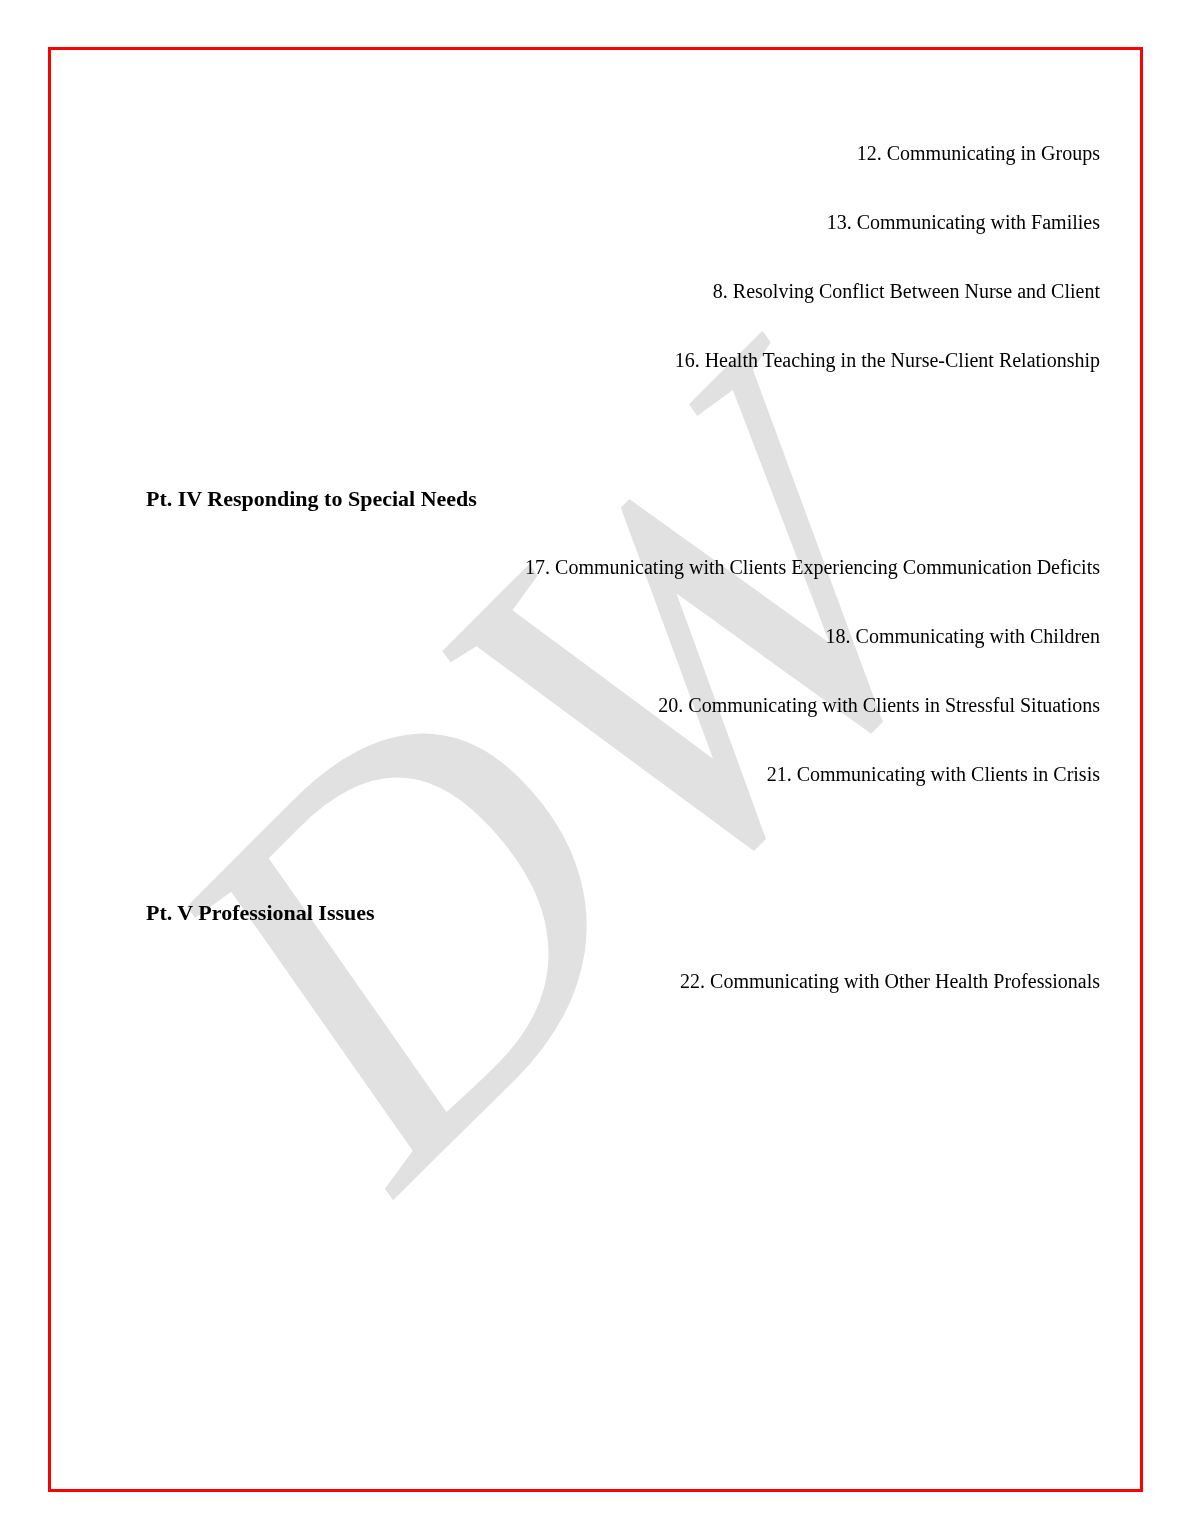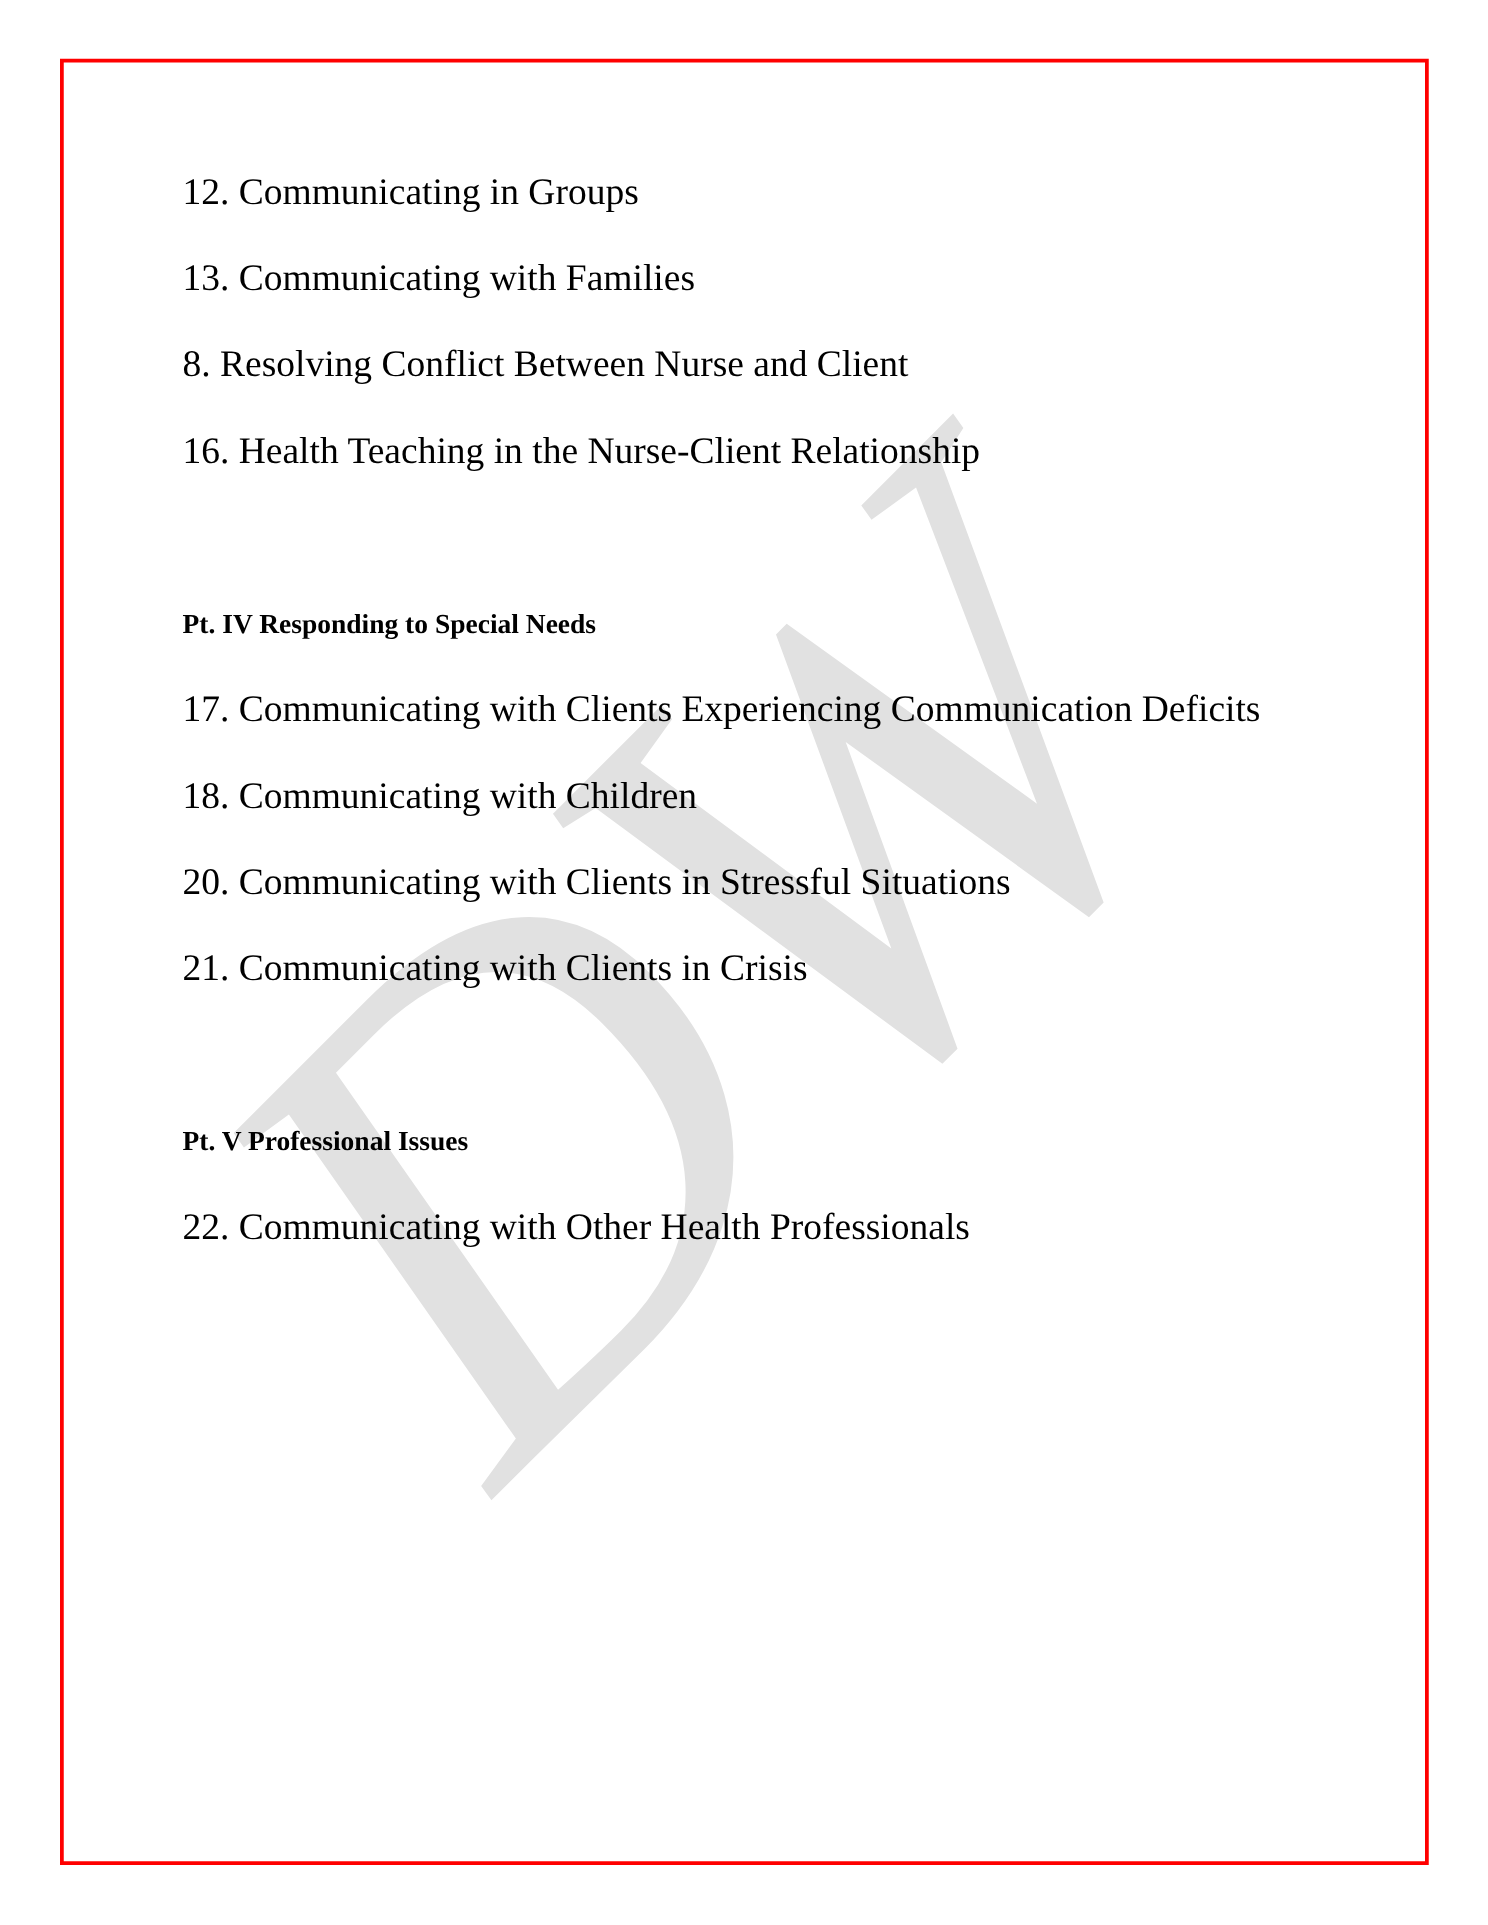--- a/index.html
+++ b/index.html
@@ -42,24 +42,25 @@
     position: absolute;
     left: 95px;
     top: 92px;
     right: 40px;
     z-index: 1;
     display: flex;
     flex-direction: column;
     gap: 46px;
   }
   .toc-item {
-    font-size: 30px;
+    font-size: 20px;
     line-height: 23px;
     height: 23px;
     white-space: nowrap;
+    text-align: right;
   }
   .part-heading {
     font-size: 22px;
     line-height: 23px;
     height: 23px;
     font-weight: bold;
     margin-top: 69px;
     white-space: nowrap;
   }
 </style>

